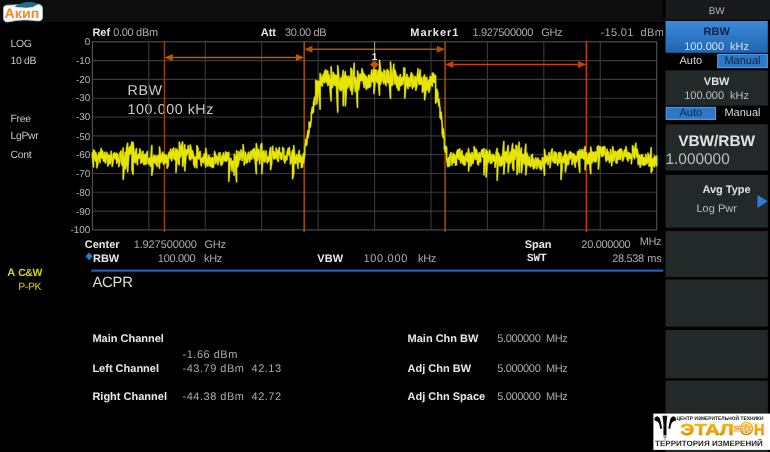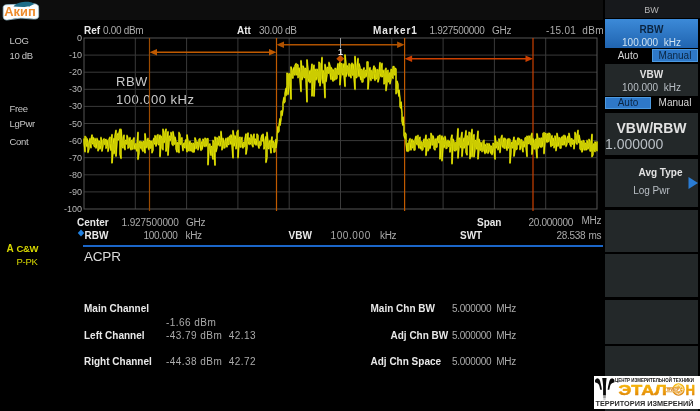--- a/index.html
+++ b/index.html
@@ -35,37 +35,37 @@
 <div class="abs v" style="left:186px;top:217px;">GHz</div>
 <div class="abs b" style="left:477px;top:217px;">Span</div>
 <div class="abs v" style="left:528.5px;top:217px;">20.000000</div>
 <div class="abs v" style="left:581.5px;top:215px;">MHz</div>
 <div class="abs b" style="left:84.5px;top:229.5px;">RBW</div>
 <div class="abs v" style="left:143.5px;top:229.5px;">100.000</div>
 <div class="abs v" style="left:185.5px;top:229.5px;">kHz</div>
 <div class="abs b" style="left:288.5px;top:229.5px;">VBW</div>
 <div class="abs v" style="left:330.5px;top:229.5px;letter-spacing:0.6px">100.000</div>
 <div class="abs v" style="left:380px;top:229.5px;">kHz</div>
-<div class="abs b" style="left:460px;top:229.5px;">SWT</div>
+<div class="abs b" style="left:479px;top:229.5px;font-family:Liberation Mono, monospace;">SWT</div>
 <div class="abs v" style="left:556.5px;top:229.5px;text-align:center;">28.538</div>
 <div class="abs v" style="left:588.5px;top:229.5px;">ms</div>
 <svg class="abs" style="left:77px;top:228.5px" width="8" height="8">
       <polygon points="4,0.5 7.2,4 4,7.5 0.8,4" fill="#2080e0"></polygon>
     </svg>
 <div class="abs" style="left:83px;top:245px;width:521px;height:2px;background:#1b66c8"></div>
 <div class="abs v" style="left:84px;top:248.8px;color:#dadada;font-size:13.5px;letter-spacing:-0.2px">ACPR</div>
 <div class="abs b" style="left:84px;top:302.5px;">Main Channel</div>
 <div class="abs v" style="left:166px;top:317px;letter-spacing:0.45px">-1.66 dBm</div>
 <div class="abs b" style="left:84px;top:329.5px;">Left Channel</div>
 <div class="abs v" style="left:166px;top:329.5px;letter-spacing:0.45px">-43.79 dBm &nbsp;42.13</div>
 <div class="abs b" style="left:84px;top:356px;">Right Channel</div>
 <div class="abs v" style="left:166px;top:356px;letter-spacing:0.45px">-44.38 dBm &nbsp;42.72</div>
 <div class="abs b" style="left:370.5px;top:302.5px;">Main Chn BW</div>
 <div class="abs v" style="left:452px;top:302.5px;">5.000000 &nbsp;MHz</div>
-<div class="abs b" style="left:370.5px;top:329.5px;margin-left:20px;">Adj Chn BW</div>
+<div class="abs b" style="left:370.5px;top:329.5px;">Adj Chn BW</div>
 <div class="abs v" style="left:452px;top:329.5px;">5.000000 &nbsp;MHz</div>
 <div class="abs b" style="left:370.5px;top:356px;">Adj Chn Space</div>
 <div class="abs v" style="left:452px;top:356px;">5.000000 &nbsp;MHz</div>
 <svg class="abs" style="left:0;top:0" width="700" height="411" viewBox="0 0 700 411">
 <line x1="84" y1="55.1" x2="597" y2="55.1" stroke="#3a3a3a" stroke-width="1"></line>
 <line x1="84" y1="72.2" x2="597" y2="72.2" stroke="#3a3a3a" stroke-width="1"></line>
 <line x1="84" y1="89.3" x2="597" y2="89.3" stroke="#3a3a3a" stroke-width="1"></line>
 <line x1="84" y1="106.4" x2="597" y2="106.4" stroke="#3a3a3a" stroke-width="1"></line>
 <line x1="84" y1="123.5" x2="597" y2="123.5" stroke="#3a3a3a" stroke-width="1"></line>
 <line x1="84" y1="140.6" x2="597" y2="140.6" stroke="#3a3a3a" stroke-width="1"></line>

